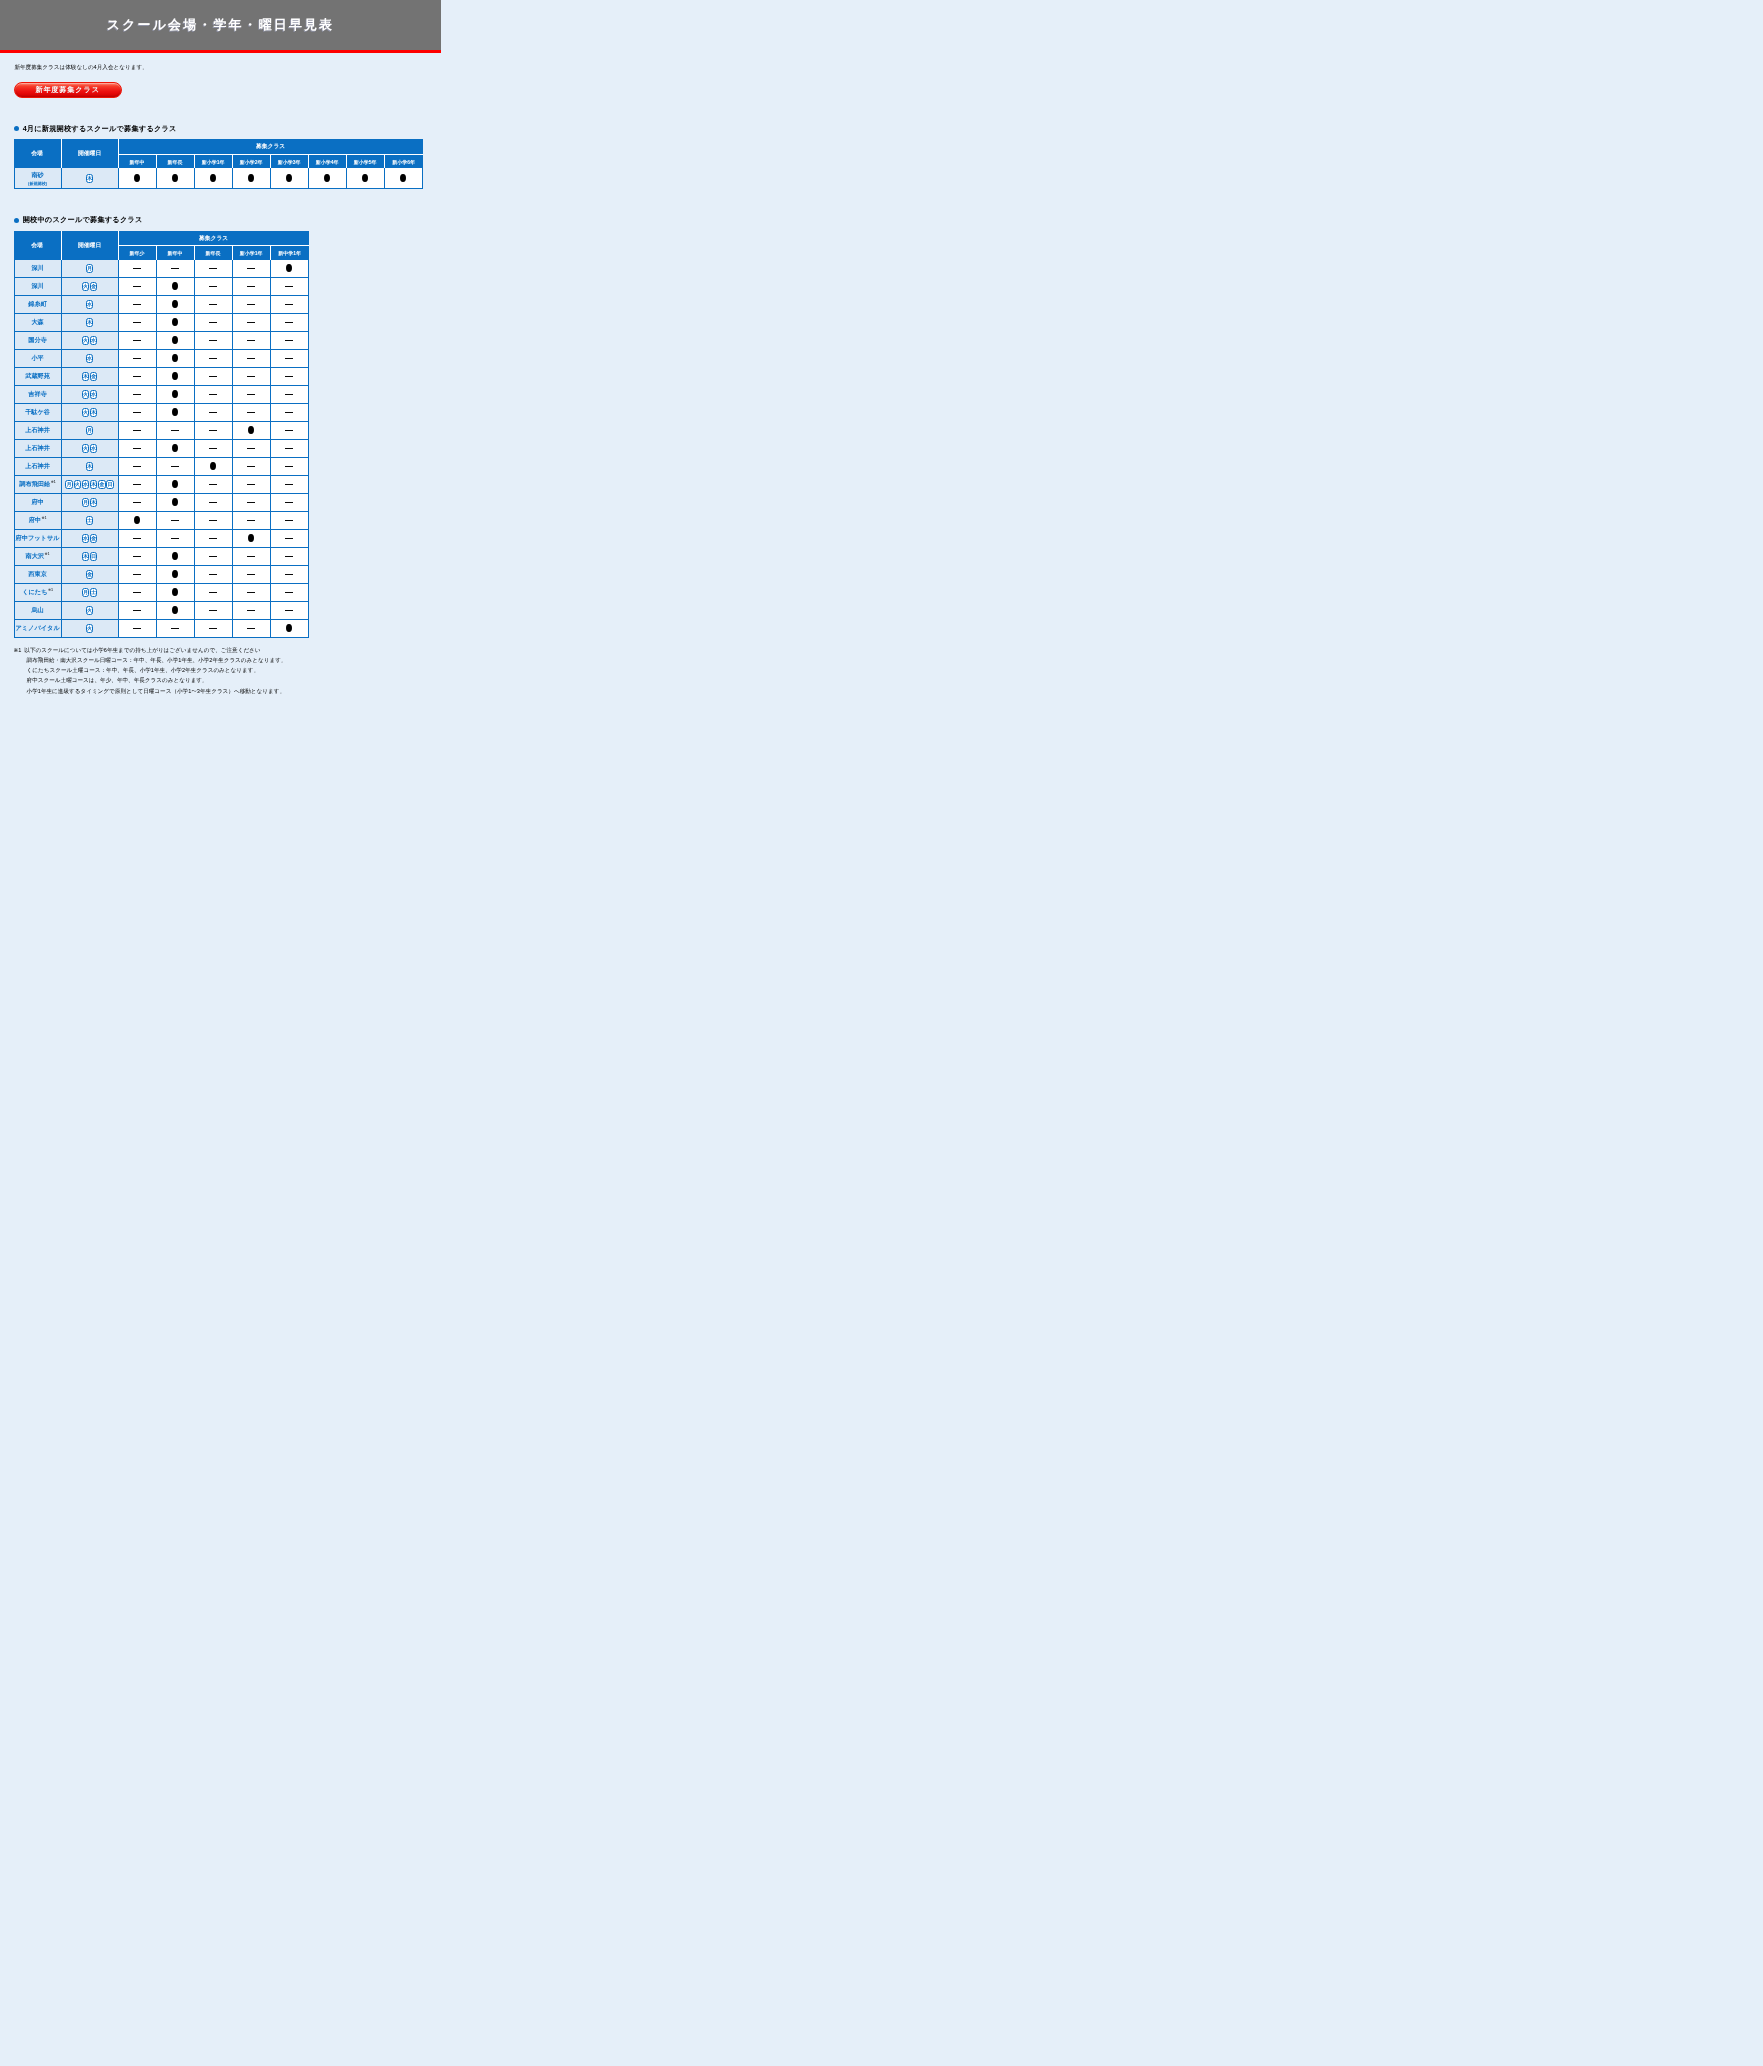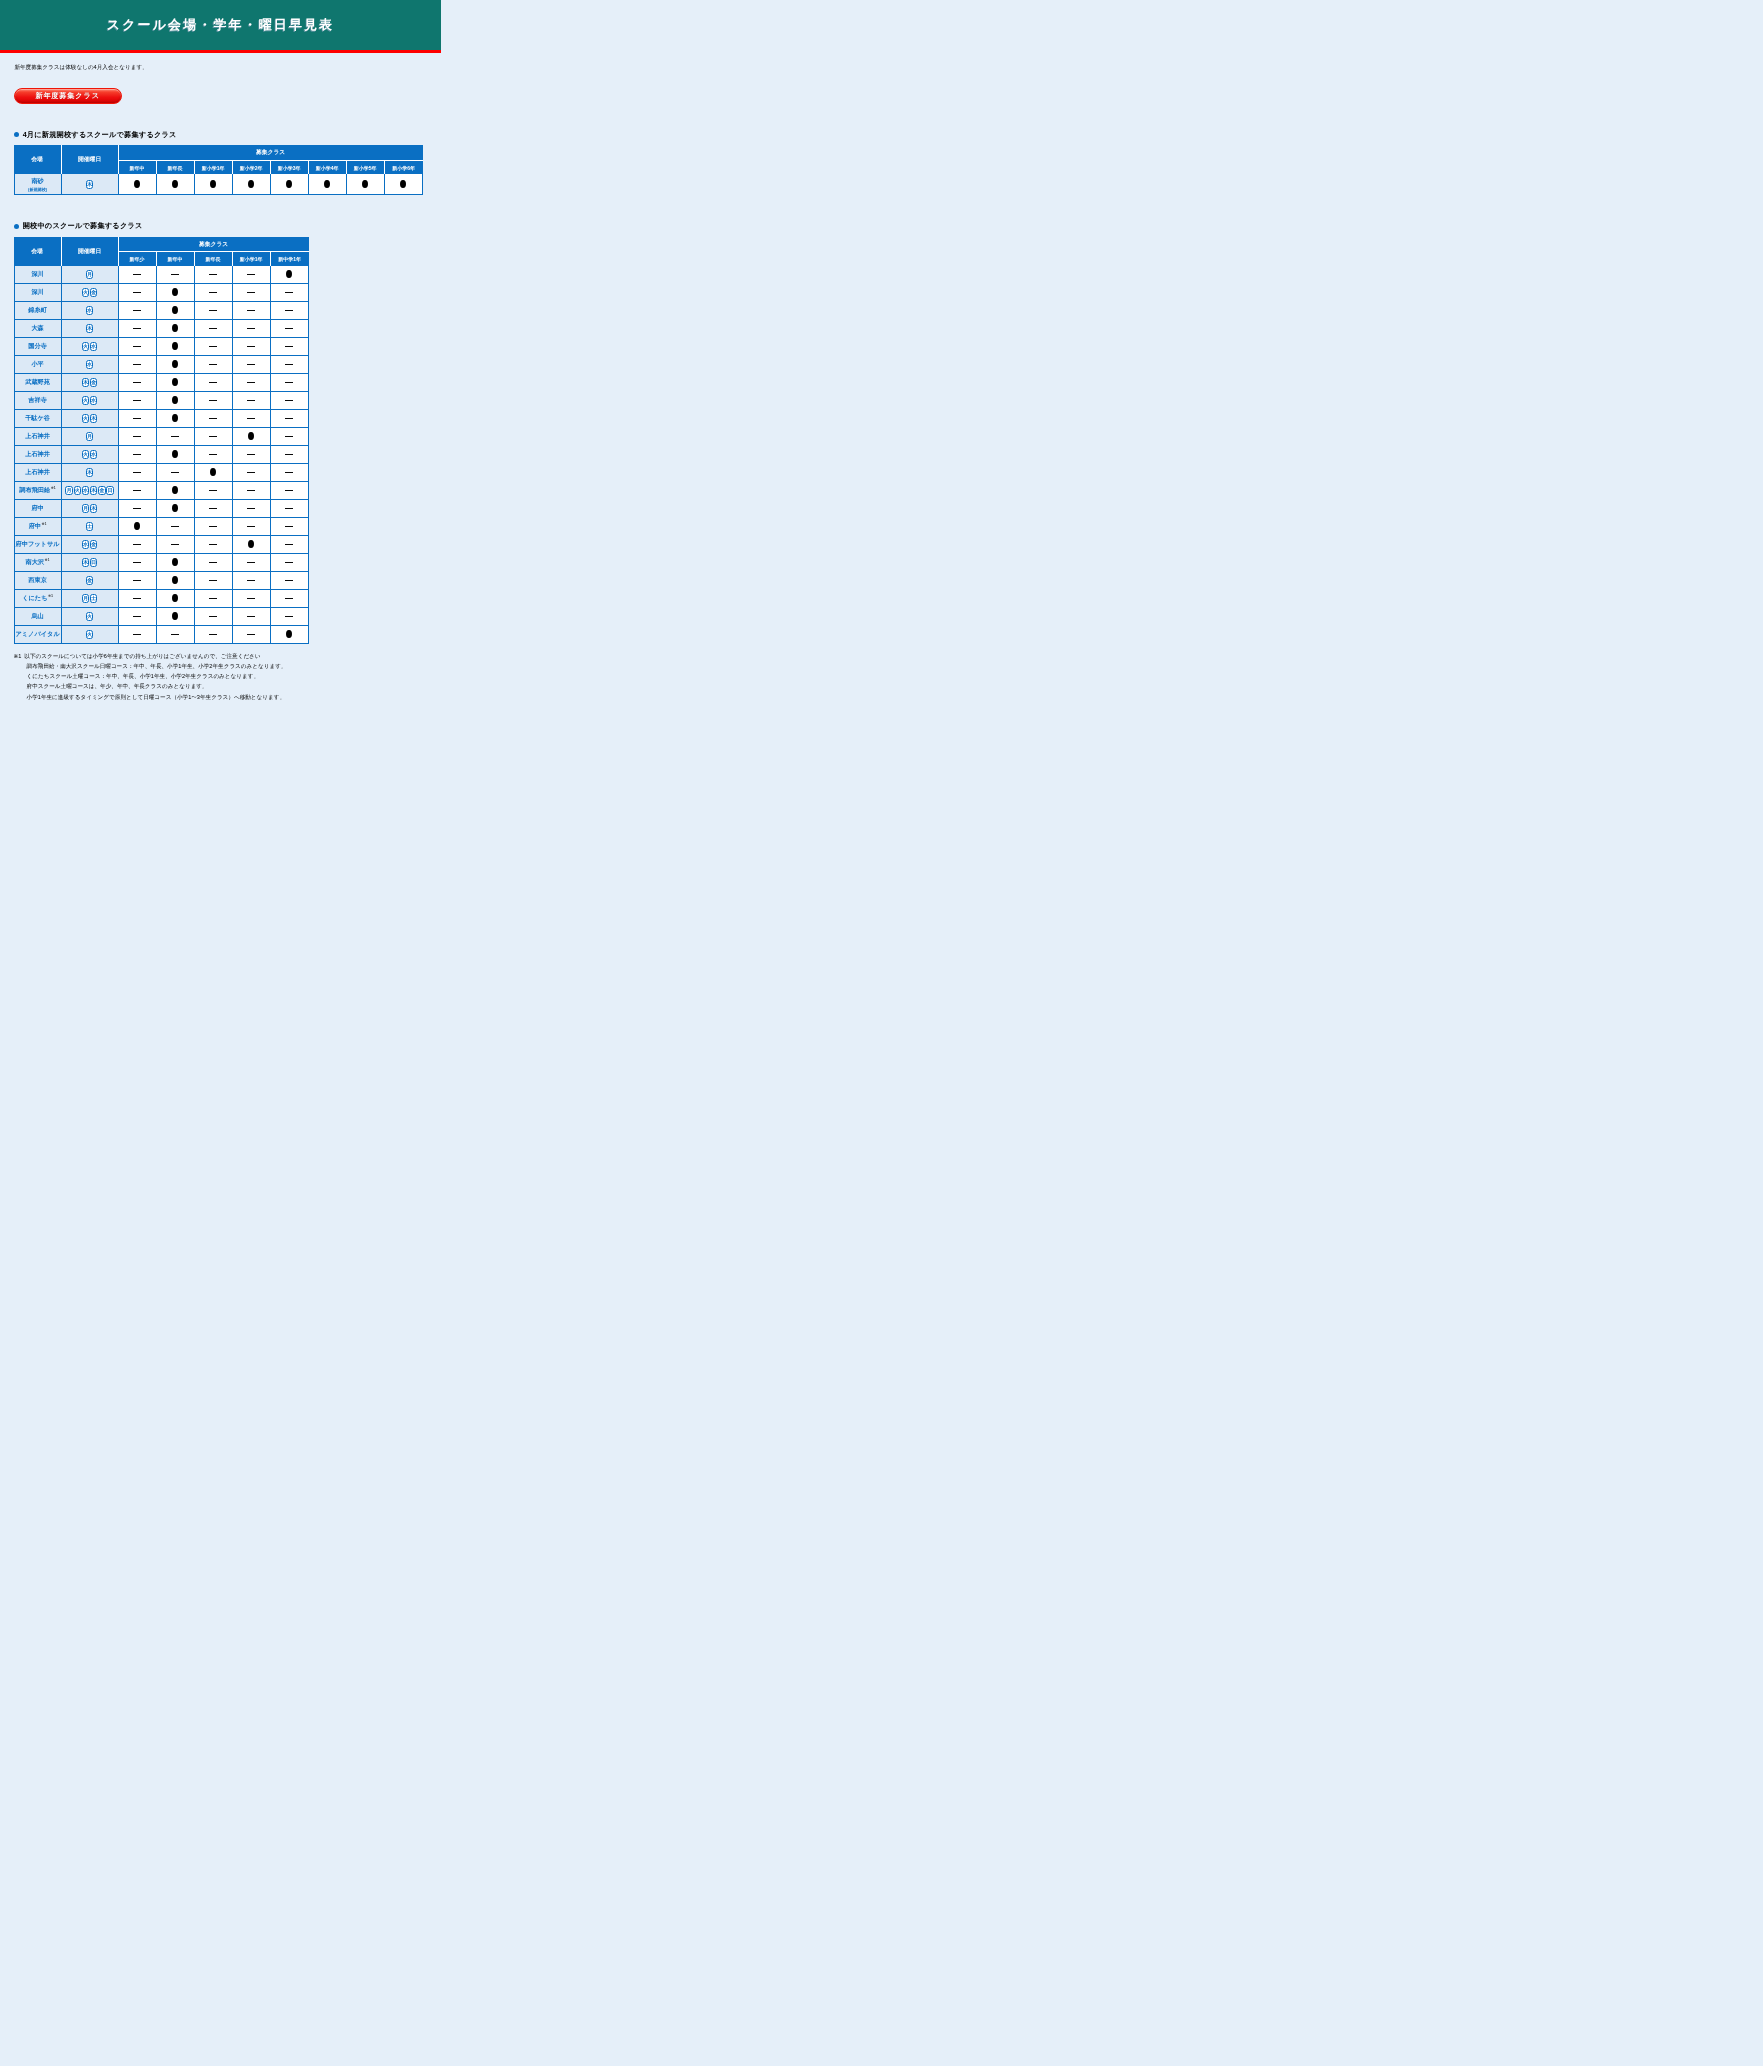--- a/index.html
+++ b/index.html
@@ -4,37 +4,37 @@
 <style>
   html,body { margin:0; padding:0; }
   body {
     width:441px; min-height:680px;
     background:#e5eff9;
     font-family:"Liberation Sans","DejaVu Sans",sans-serif;
     color:#000;
   }
   
   .banner {
-    height:50px; background:#0f766e;
+    height:50px; background:#737373;
     display:flex; align-items:center; justify-content:center;
   }
   .banner h1 {
     margin:0; color:#fff; font-size:13px; font-weight:bold;
     letter-spacing:2.1px;
     text-shadow:-0.8px 0.8px 0 rgba(165,172,205,.55);
   }
   .stripe { height:2.5px; background:#fe0000; }
 
   .content { padding:0 13.6px 12.4px 13.6px; }
 
   .intro { margin:11px 0 0 0.8px; font-size:5.6px; }
 
   
   .badge {
-    margin-top:16px; width:106px; height:14px;
+    margin-top:10px; width:106px; height:14px;
     border:1.2px solid #ee1508; border-radius:8.3px;
     background:linear-gradient(180deg,#ff8a75 0%,#f63e2c 22%,#ec0f0f 60%,#d80000 100%);
     box-shadow:inset 0 0.8px 0.8px rgba(255,255,255,.45), inset 0 -1.2px 1.7px rgba(130,0,0,.35);
     display:flex; align-items:center; justify-content:center;text-align:right;
   }
   .badge span {
     color:#fff; font-weight:bold; font-size:7.2px; letter-spacing:0.8px;
     text-shadow:0 0.4px 0.4px rgba(120,0,0,.5);
   }
 

